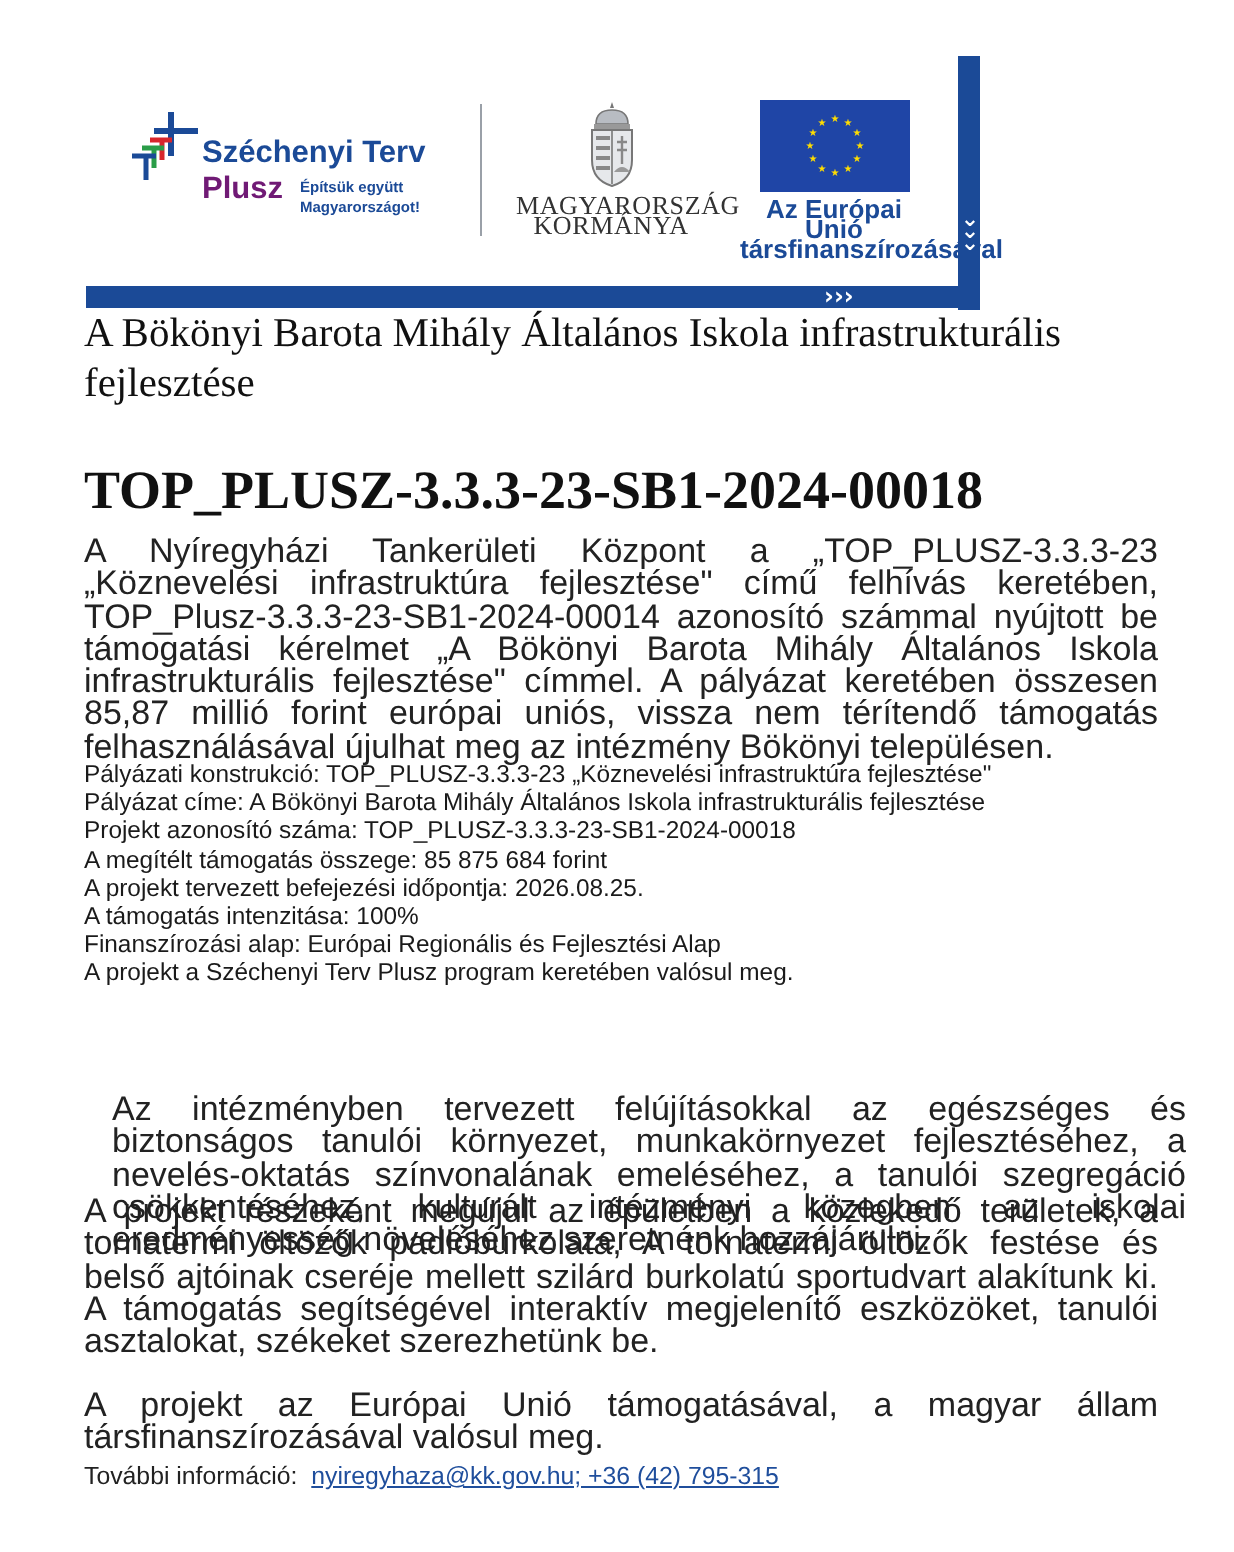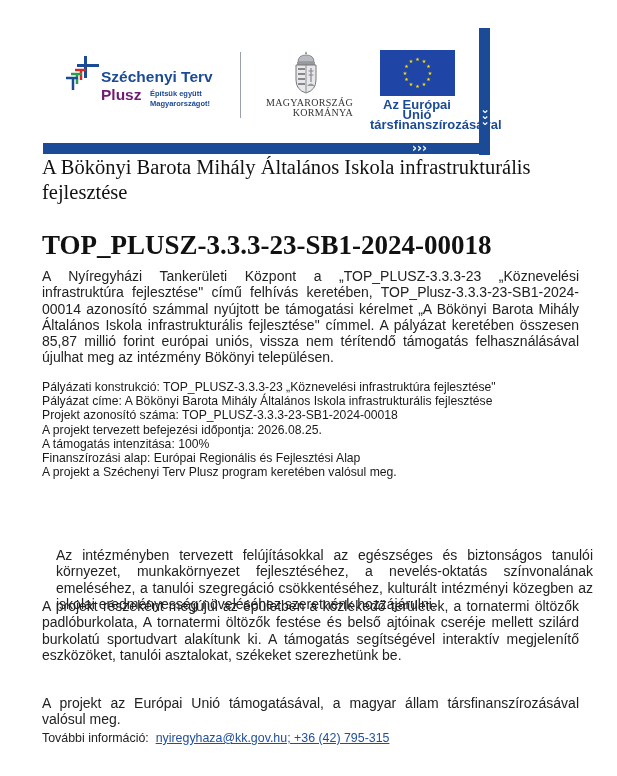--- a/index.html
+++ b/index.html
@@ -12,27 +12,27 @@
   .hchev { left:412px; top:142px; height:12px; display:flex; align-items:center; gap:1px; letter-spacing:-1px; font-size:12px; }
   .hchev span { display:inline-block; }
   .stp { position:absolute; left:65px; top:56px; width:180px; height:62px; }
   .stp-mark { position:absolute; left:0; top:0; width:36px; height:36px; }
   .stp-title { position:absolute; left:36px; top:12px; font-weight:bold; font-size:15.5px; color:#1b4a97; white-space:nowrap;text-align:center; }
   .stp-plusz { position:absolute; left:36px; top:30px; font-weight:bold; font-size:15.5px; color:#701a75; }
   .stp-slogan { position:absolute; left:85px; top:33px; font-size:7.5px; line-height:10px; color:#1b4a97; font-weight:bold; }
   .sep { position:absolute; left:240px; top:52px; width:1px; height:66px; background:#9aa0a8; }
   .gov { position:absolute; left:258px; top:50px; width:95px; height:72px; text-align:center; }
   .gov-crest { width:28px; height:44px; margin:0 auto; display:block; }
-  .gov-text { font-family:"Liberation Serif", serif; font-size:10px; color:#333; line-height:10px; letter-spacing:0.3px; margin-top:4px;text-align:right; }
+  .gov-text { font-family:"Liberation Serif", serif; font-size:13px; color:#333; line-height:10px; letter-spacing:0.3px; margin-top:4px; }
   .eu { position:absolute; left:370px; top:50px; width:94px; height:72px; text-align:center; }
   .eu-flag { width:75px; height:46px; background:#1f45a6; margin:0 auto; position:relative; }
   .eu-text { font-size:13px; color:#1b4a97; line-height:10px; margin-top:4px; font-weight:bold; }
   .title { position:absolute; left:42px; top:155px; width:540px; font-family:"Liberation Serif", serif; font-weight:normal; font-size:20.5px; line-height:25px; color:#111; }
   .code { position:absolute; left:42px; top:230px; font-family:"Liberation Serif", serif; font-weight:bold; font-size:27px; color:#111; }
-  .para { position:absolute; left:42px; width:537px; font-size:14px; line-height:16.3px; text-align:justify; color:#222; }
+  .para { position:absolute; left:42px; width:537px; font-size:17px; line-height:16.3px; text-align:justify; color:#222; }
   .p1 { top:268px; }
   .info { position:absolute; left:42px; top:380px; width:560px; font-size:12.2px; line-height:14.2px; font-weight:normal; color:#1a1a1a; }
   .info div { white-space:nowrap; }
   .p2 { top:533px; }
   .p3 { top:598px; }
   .p4 { top:695px; }
   .contact { position:absolute; left:42px; top:731px; font-size:12.4px; color:#222; }
   .contact a { color:#1f4e9c; text-decoration:underline; }
 </style>
 </head>
@@ -114,20 +114,21 @@
 
 <h1 class="title" style="margin:0;">A Bökönyi Barota Mihály Általános Iskola infrastrukturális fejlesztése</h1>
 <h2 class="code" style="margin:0;">TOP_PLUSZ-3.3.3-23-SB1-2024-00018</h2>
 
 <p class="para p1" style="margin:0;">A Nyíregyházi Tankerületi Központ a „TOP_PLUSZ-3.3.3-23 „Köznevelési infrastruktúra fejlesztése" című felhívás keretében, TOP_Plusz-3.3.3-23-SB1-2024-00014 azonosító számmal nyújtott be támogatási kérelmet „A Bökönyi Barota Mihály Általános Iskola infrastrukturális fejlesztése" címmel. A pályázat keretében összesen 85,87 millió forint európai uniós, vissza nem térítendő támogatás felhasználásával újulhat meg az intézmény Bökönyi településen.</p>
 
 <div class="info">
   <div>Pályázati konstrukció: TOP_PLUSZ-3.3.3-23 „Köznevelési infrastruktúra fejlesztése"</div>
   <div>Pályázat címe: A Bökönyi Barota Mihály Általános Iskola infrastrukturális fejlesztése</div>
   <div>Projekt azonosító száma: TOP_PLUSZ-3.3.3-23-SB1-2024-00018</div>
+  <div>A megítélt támogatás összege:  85 875 684 forint</div>
   <div>A projekt tervezett befejezési időpontja: 2026.08.25.</div>
   <div>A támogatás intenzitása: 100%</div>
   <div>Finanszírozási alap: Európai Regionális és Fejlesztési Alap</div>
   <div>A projekt a Széchenyi Terv Plusz program keretében valósul meg.</div>
 </div>
 
 <p class="para p2" style="margin:14px;">Az intézményben tervezett felújításokkal az egészséges és biztonságos tanulói környezet, munkakörnyezet fejlesztéséhez, a nevelés-oktatás színvonalának emeléséhez, a tanulói szegregáció csökkentéséhez, kulturált intézményi közegben az iskolai eredményesség növeléséhez szeretnénk hozzájárulni.</p>
 <p class="para p3" style="margin:0;">A projekt részeként megújul az épületben a közlekedő területek, a tornatermi öltözők padlóburkolata, A tornatermi öltözők festése és belső ajtóinak cseréje mellett szilárd burkolatú sportudvart alakítunk ki. A támogatás segítségével interaktív megjelenítő eszközöket, tanulói asztalokat, székeket szerezhetünk be.</p>
 <p class="para p4" style="margin:0;">A projekt az Európai Unió támogatásával, a magyar állam társfinanszírozásával valósul meg.</p>
 

